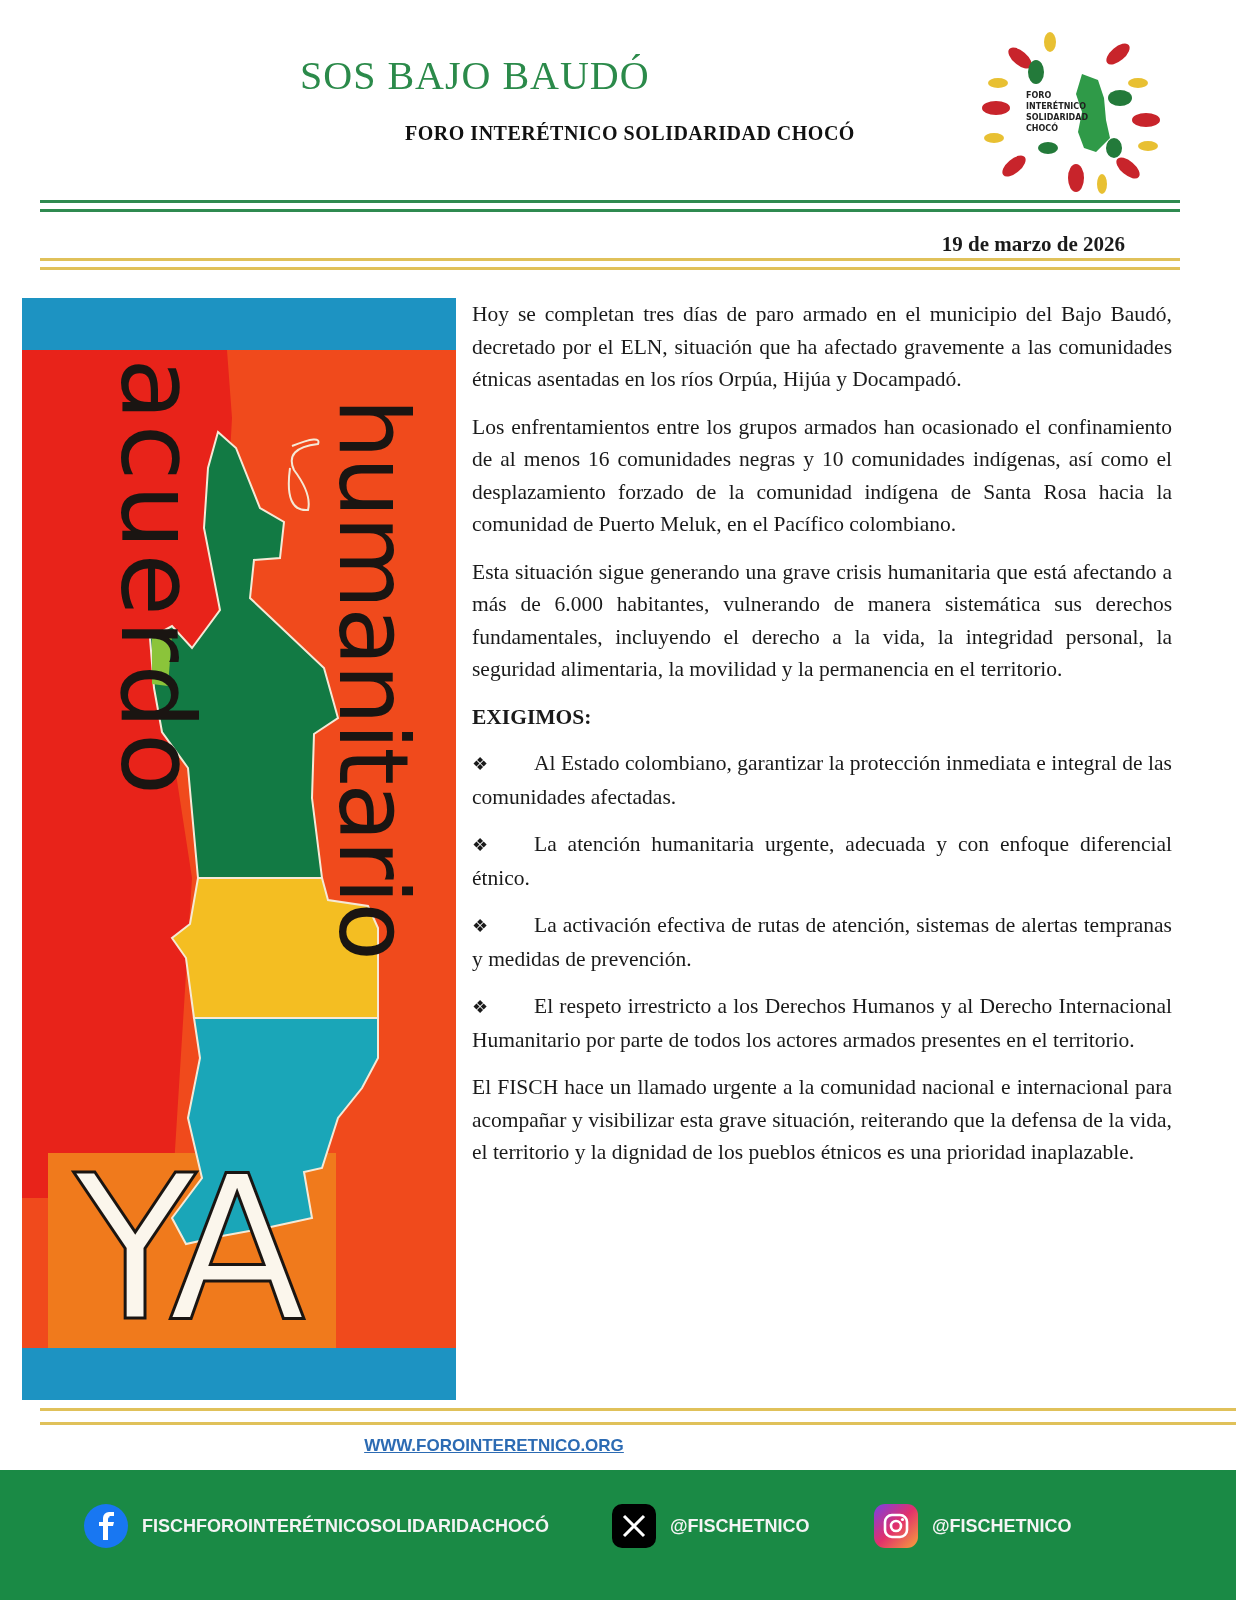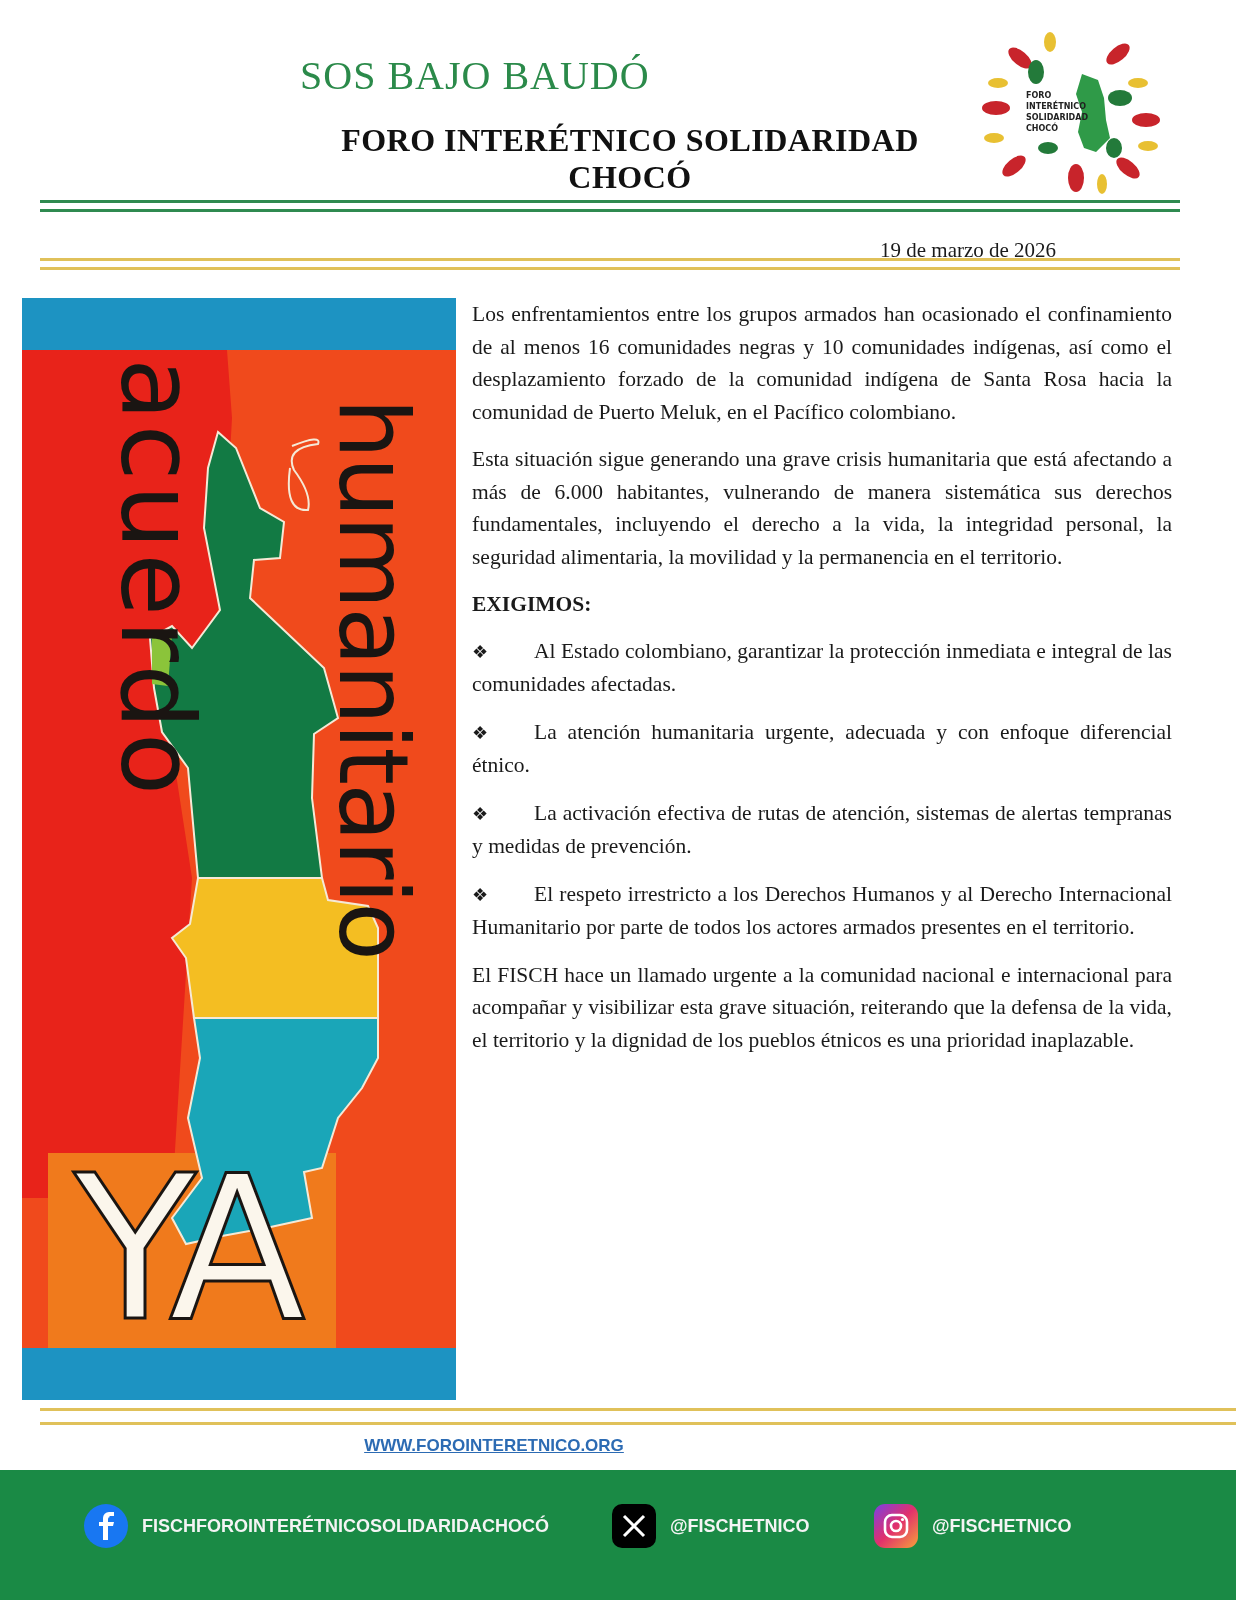--- a/index.html
+++ b/index.html
@@ -1,24 +1,24 @@
 <!DOCTYPE html>
 <html><head>
 <meta charset="utf-8">
 <style>
   html,body{margin:0;padding:0;}
   body{width:1236px;height:1600px;background:#fff;position:relative;overflow:hidden;font-family:"Liberation Serif","DejaVu Serif",serif;color:#1a1a1a;}
   .abs{position:absolute;}
   .title{left:300px;top:52px;width:740px;text-align:left;font-size:40px;color:#2b8a4a;letter-spacing:1px;}
-  .subtitle{left:300px;top:122px;width:660px;text-align:center;font-size:32px;font-weight:bold;color:#111;letter-spacing:.5px;}
+  .subtitle{left:300px;top:122px;width:660px;text-align:center;font-size:20px;font-weight:bold;color:#111;letter-spacing:.5px;}
   .logo{left:978px;top:28px;width:200px;height:170px;}
   .rule{left:40px;width:1140px;height:3px;}
   .g{background:#2f8a50;}
   .y{background:#e0c15a;}
-  .date{left:880px;top:238px;width:245px;text-align:left;font-size:21px;font-weight:normal;}
+  .date{left:880px;top:232px;width:245px;text-align:right;font-size:21px;font-weight:bold;}
   .banner{left:22px;top:298px;width:434px;height:1102px;overflow:hidden;}
   .text{left:472px;top:298px;width:700px;font-size:21.5px;line-height:32.5px;text-align:justify;}
   .text p{margin:0 0 15px 0;}
   .text .h{font-weight:bold;margin-bottom:14px;}
   .bul{margin:0;}
   .bul .m{display:inline-block;width:62px;font-size:18px;}
   .url{left:0;top:1436px;width:988px;text-align:center;font-family:"Liberation Sans","DejaVu Sans",sans-serif;font-size:17px;font-weight:bold;color:#2c6bb3;text-decoration:underline;}
   .footer{left:0;top:1470px;width:1236px;height:130px;background:#1a8a45;}
   .social{position:absolute;top:34px;display:flex;align-items:center;gap:14px;font-family:"Liberation Sans","DejaVu Sans",sans-serif;font-weight:bold;font-size:18px;color:#f4f4f4;}
   .ic{width:44px;height:44px;border-radius:50%;display:flex;align-items:center;justify-content:center;}
@@ -89,20 +89,21 @@
     <rect x="0" y="1050" width="434" height="52" fill="#1d93c2"></rect>
     <g font-family="DejaVu Sans, sans-serif" font-size="102" fill="#1a1512">
       <text x="100" y="60" transform="rotate(90 100 60)" letter-spacing="4">acuerdo</text>
       <text x="318" y="100" transform="rotate(90 318 100)" letter-spacing="-2" font-size="96">humanitario</text>
     </g>
     <text x="52" y="1020" font-family="DejaVu Sans, sans-serif" font-size="200" fill="#fbf6ec" stroke="#1a1512" stroke-width="3" letter-spacing="-12">YA</text>
   </svg>
 </div>
 
 <div class="abs text">
+  <p>Hoy se completan tres días de paro armado en el municipio del Bajo Baudó, decretado por el ELN, situación que ha afectado gravemente a las comunidades étnicas asentadas en los ríos Orpúa, Hijúa y Docampadó.</p>
   <p>Los enfrentamientos entre los grupos armados han ocasionado el confinamiento de al menos 16 comunidades negras y 10 comunidades indígenas, así como el desplazamiento forzado de la comunidad indígena de Santa Rosa hacia la comunidad de Puerto Meluk, en el Pacífico colombiano.</p>
   <p>Esta situación sigue generando una grave crisis humanitaria que está afectando a más de 6.000 habitantes, vulnerando de manera sistemática sus derechos fundamentales, incluyendo el derecho a la vida, la integridad personal, la seguridad alimentaria, la movilidad y la permanencia en el territorio.</p>
   <p class="h">EXIGIMOS:</p>
   <p class="bul"><span class="m">❖</span><span>Al Estado colombiano, garantizar la protección inmediata e integral de las comunidades afectadas.</span></p>
   <p class="bul"><span class="m">❖</span><span>La atención humanitaria urgente, adecuada y con enfoque diferencial étnico.</span></p>
   <p class="bul"><span class="m">❖</span><span>La activación efectiva de rutas de atención, sistemas de alertas tempranas y medidas de prevención.</span></p>
   <p class="bul"><span class="m">❖</span><span>El respeto irrestricto a los Derechos Humanos y al Derecho Internacional Humanitario por parte de todos los actores armados presentes en el territorio.</span></p>
   <p>El FISCH hace un llamado urgente a la comunidad nacional e internacional para acompañar y visibilizar esta grave situación, reiterando que la defensa de la vida, el territorio y la dignidad de los pueblos étnicos es una prioridad inaplazable.</p>
 </div>
 

